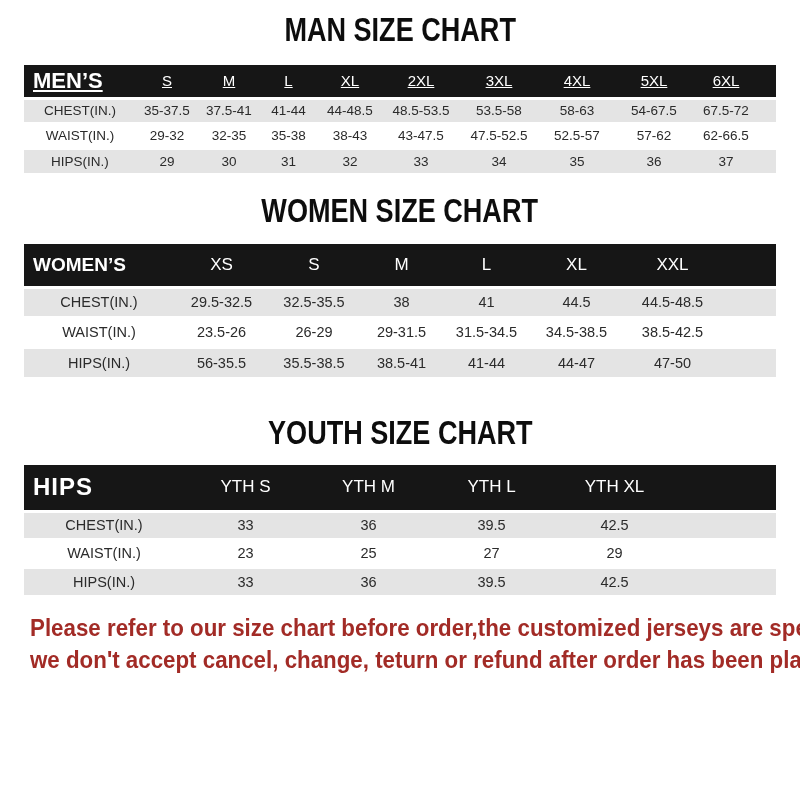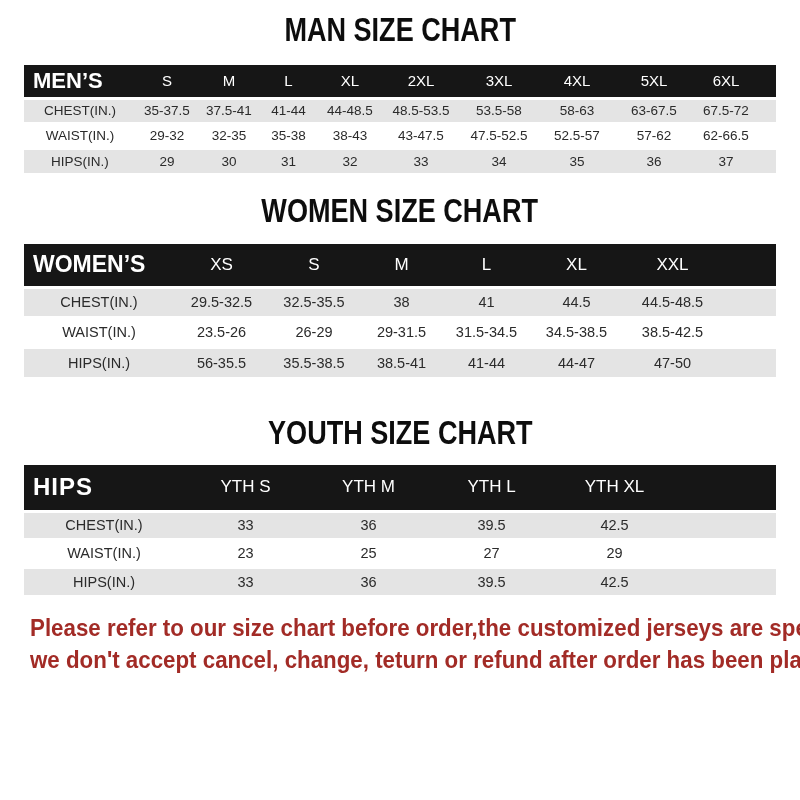--- a/index.html
+++ b/index.html
@@ -58,26 +58,26 @@
   table.size-table th:first-child {
     text-align: left; padding-left: 9px; font-weight: bold;
   }
   table.size-table td {
     text-align: center; color: #2b2b2b; padding: 0;
   }
   table.size-table tbody tr:nth-child(odd)  td { background: #E4E4E4; }
   table.size-table tbody tr:nth-child(even) td { background: #ffffff; }
   table.size-table tbody tr td { border-top: 3px solid #ffffff; }
 
-  .t-man th   { height: 33px; font-size: 15px; }
+  .t-man th   { height: 33px; font-size: 15px; text-decoration: underline; }
   .t-man th:first-child   { font-size: 22px; }
   .t-man td   { height: 25px; font-size: 13.5px; }
 
   .t-women th { height: 43px; font-size: 17px; }
-  .t-women th:first-child { font-size: 23px; }
+  .t-women th:first-child { font-size: 19px; }
   .t-women td { height: 30px; font-size: 14.5px; }
 
   .t-youth th { height: 46px; font-size: 17px; }
   .t-youth th:first-child { font-size: 24px; letter-spacing: 1px; }
   .t-youth td { height: 28px; font-size: 14.5px; }
 
   
   .footer-note {
     margin-top: 17px; padding-left: 30px; color: #A22B26;
   }
@@ -131,21 +131,21 @@
       <tbody>
         <tr>
           <td>CHEST(IN.)</td>
           <td>35-37.5</td>
           <td>37.5-41</td>
           <td>41-44</td>
           <td>44-48.5</td>
           <td>48.5-53.5</td>
           <td>53.5-58</td>
           <td>58-63</td>
-          <td>63-67.5</td>
+          <td>54-67.5</td>
           <td>67.5-72</td>
           <td></td>
         </tr>
         <tr>
           <td>WAIST(IN.)</td>
           <td>29-32</td>
           <td>32-35</td>
           <td>35-38</td>
           <td>38-43</td>
           <td>43-47.5</td>

